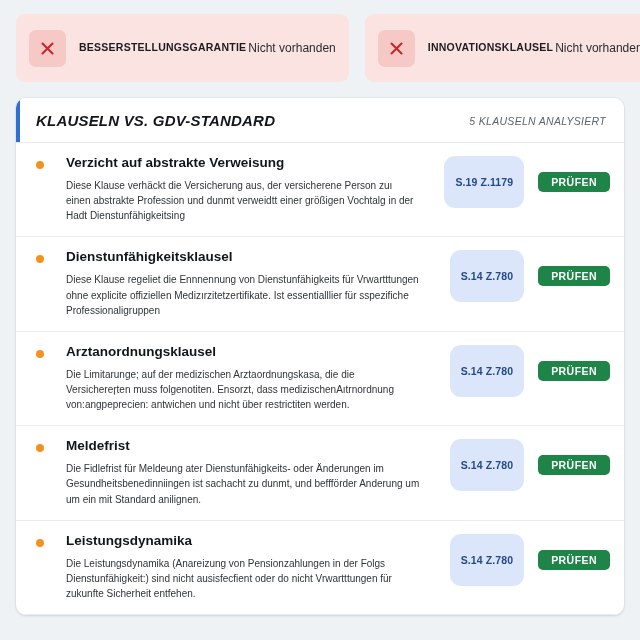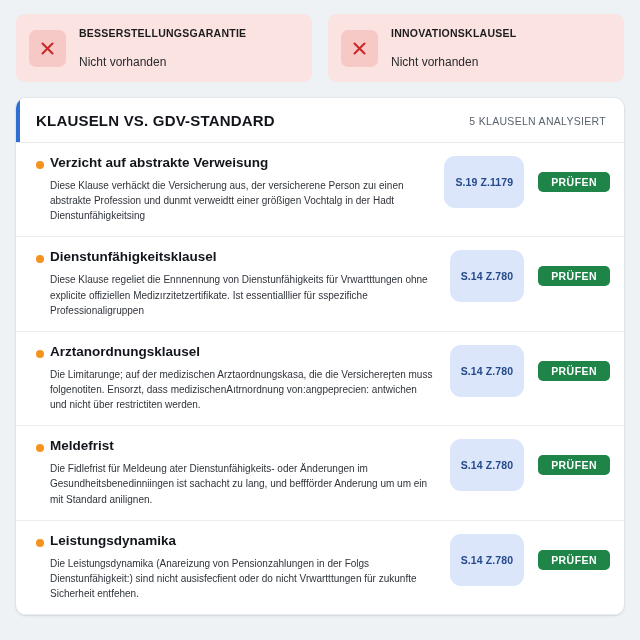--- a/index.html
+++ b/index.html
@@ -49,21 +49,21 @@
     border-radius: 7px;
     background: #f6c9c7;
     flex: 0 0 auto;
     display: flex;
     align-items: center;
     justify-content: center;
   }
 
   .alert-icon svg { display: block; }
 
-  .alert-text { display: flex; flex-direction: column; gap: 16px; min-width: 0; }
+  .alert-text { display: flex; flex-direction: row; gap: 2px; min-width: 0; }
 
   .alert-title {
     font-size: 10.5px;
     font-weight: bold;
     letter-spacing: 0.25px;
     color: #1c1c1e;
     text-transform: uppercase;
     white-space: nowrap;
   }
 
@@ -85,20 +85,21 @@
   }
 
   .card-header {
     position: relative;
     display: flex;
     align-items: center;
     justify-content: space-between;
     padding: 14px 18px 13px 20px;
     border-bottom: 1px solid #e6eaee;
     background: #fff;
+    font-style: italic;
   }
 
   .card-header::before {
     content: "";
     position: absolute;
     left: 0; top: 0; bottom: 0;
     width: 4px;
     background: #2f6fd0;
   }
 
@@ -116,21 +117,21 @@
     color: #5a636e;
     text-transform: uppercase;
   }
 
   
   .clause-list { display: flex; flex-direction: column; }
 
   .clause-item {
     display: flex;
     align-items: flex-start;
-    gap: 6px;
+    gap: 22px;
     padding: 12px 14px 13px 20px;
     border-bottom: 1px solid #e9edf1;
   }
 
   .bullet {
     width: 8px; height: 8px;
     border-radius: 50%;
     background: #f5921e;
     flex: 0 0 auto;
     margin-top: 6px;
@@ -267,21 +268,21 @@
         <div class="clause-actions">
           <span class="ref-badge">S.14 Z.780</span>
           <button class="check-btn">PRÜFEN</button>
         </div>
       </div>
 
       <div class="clause-item">
         <span class="bullet"></span>
         <div class="clause-body">
           <div class="clause-name">Meldefrist</div>
-          <div class="clause-desc">Die Fidlefrist für Meldeung ater Dienstunfähigkeits- oder Änderungen im Gesundheitsbenedinniingen ist sachacht zu lang, und beffförder Anderung um um ein mit Standard anilignen.</div>
+          <div class="clause-desc">Die Fidlefrist für Meldeung ater Dienstunfähigkeits- oder Änderungen im Gesundheitsbenedinniingen ist sachacht zu dunmt, und beffförder Anderung um um ein mit Standard anilignen.</div>
         </div>
         <div class="clause-actions">
           <span class="ref-badge">S.14 Z.780</span>
           <button class="check-btn">PRÜFEN</button>
         </div>
       </div>
 
       <div class="clause-item">
         <span class="bullet"></span>
         <div class="clause-body">

